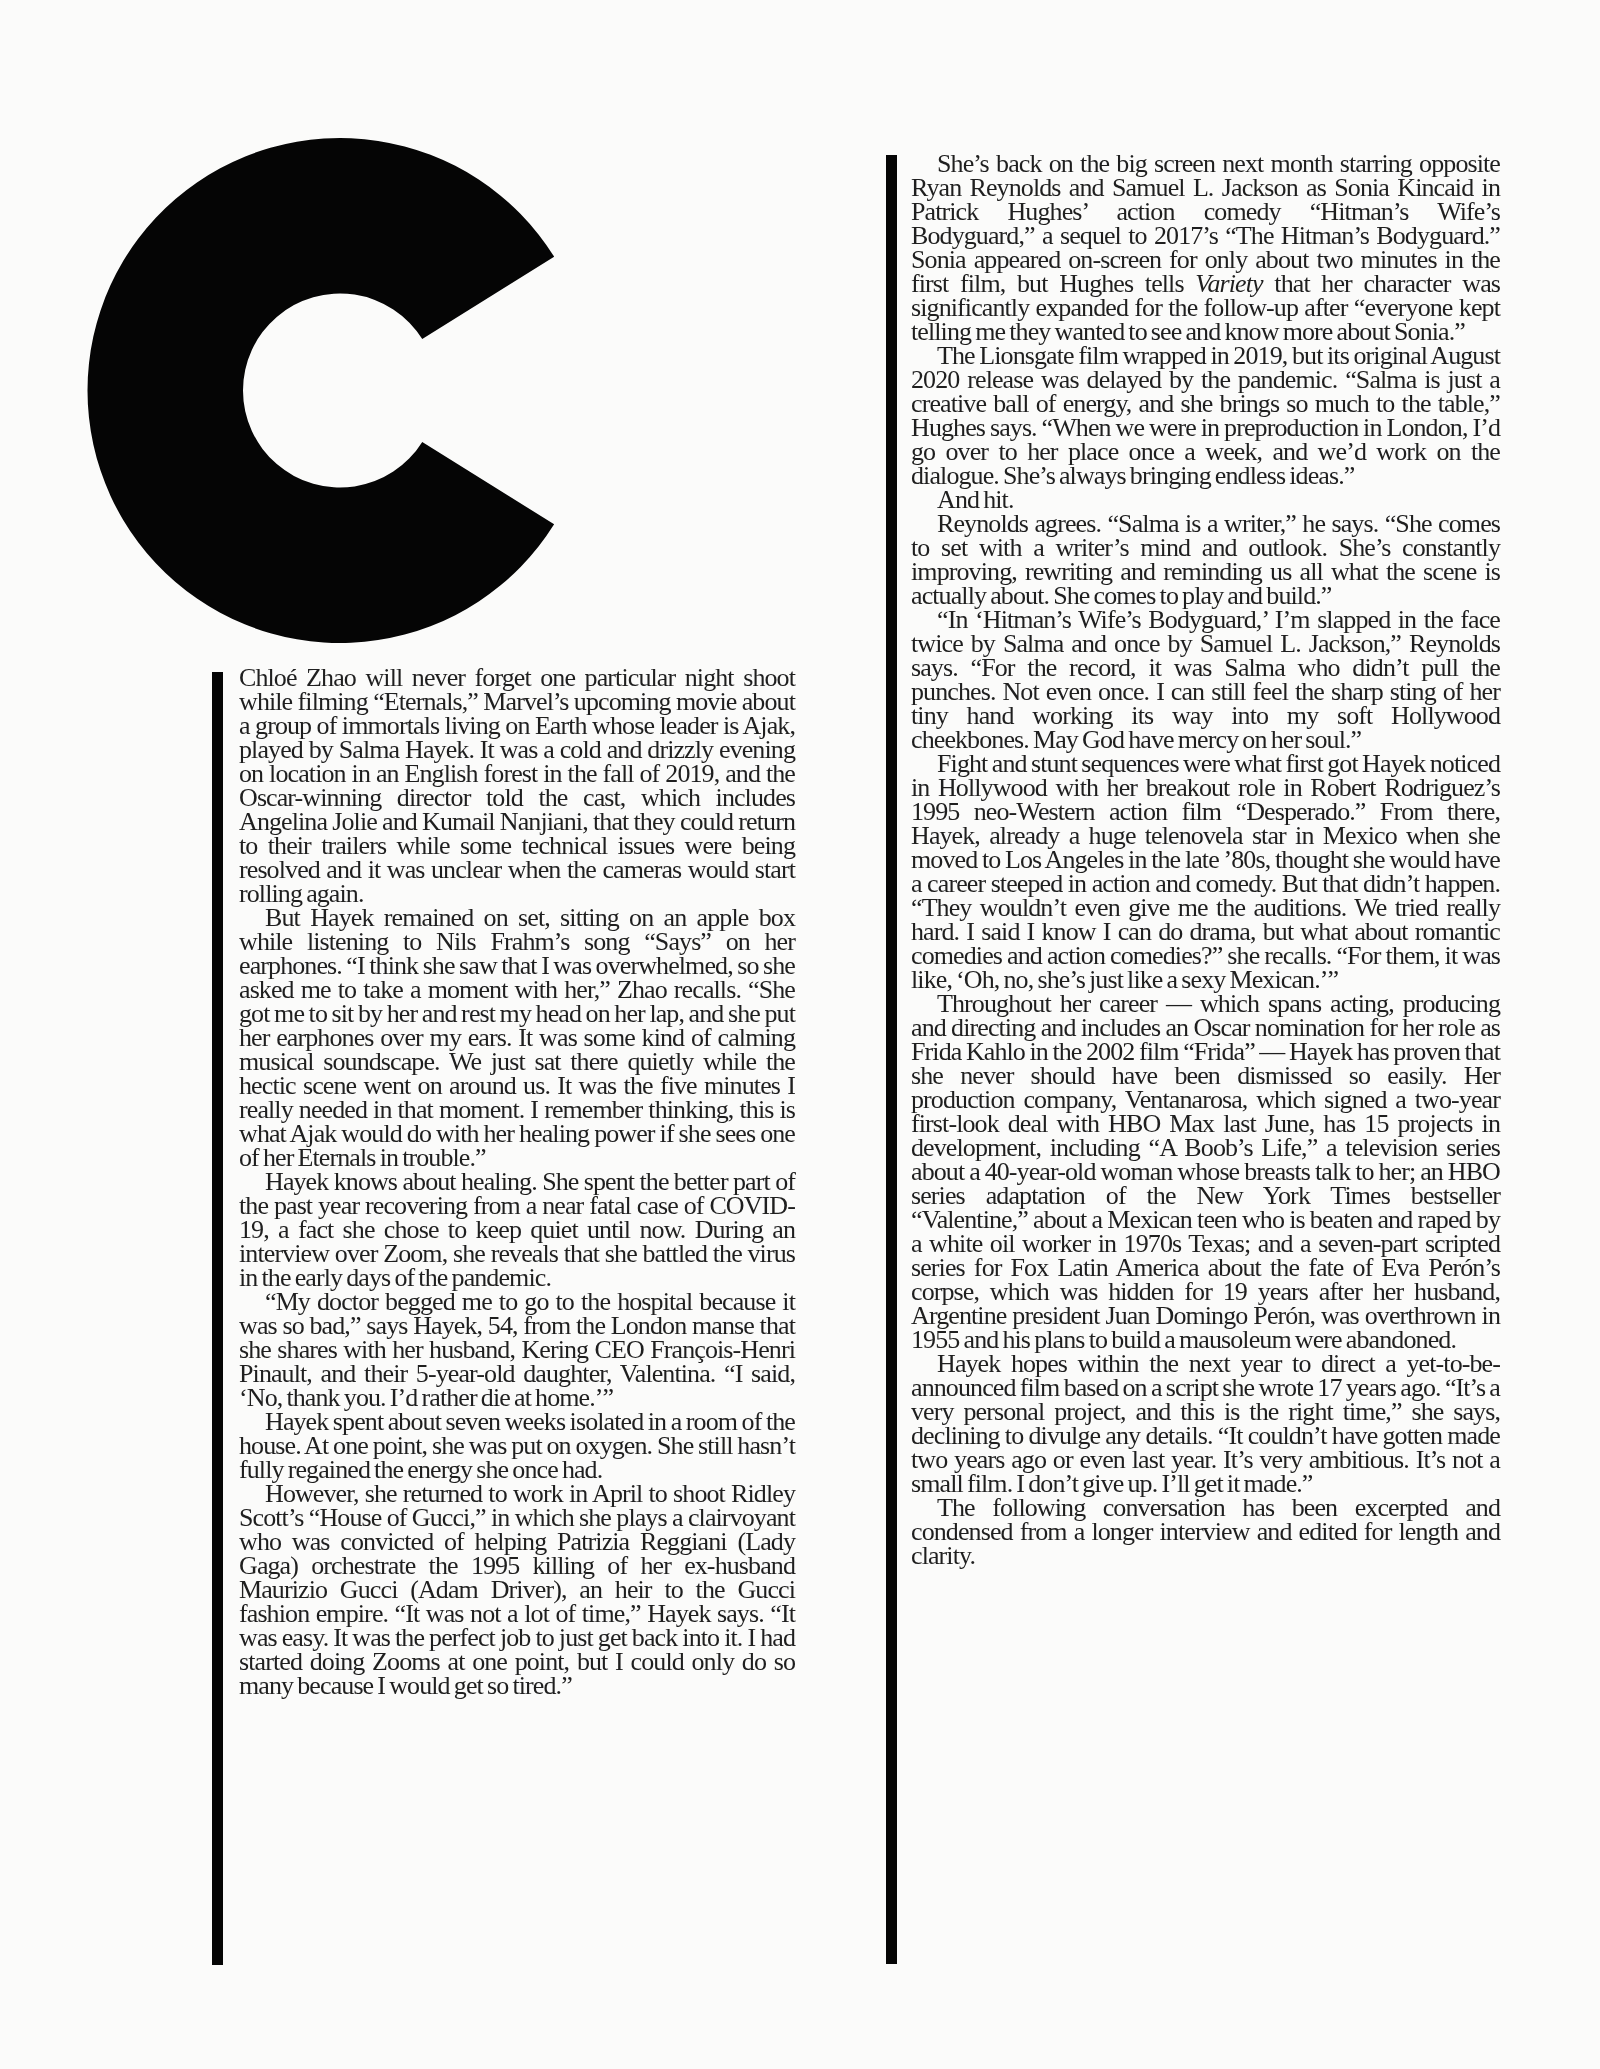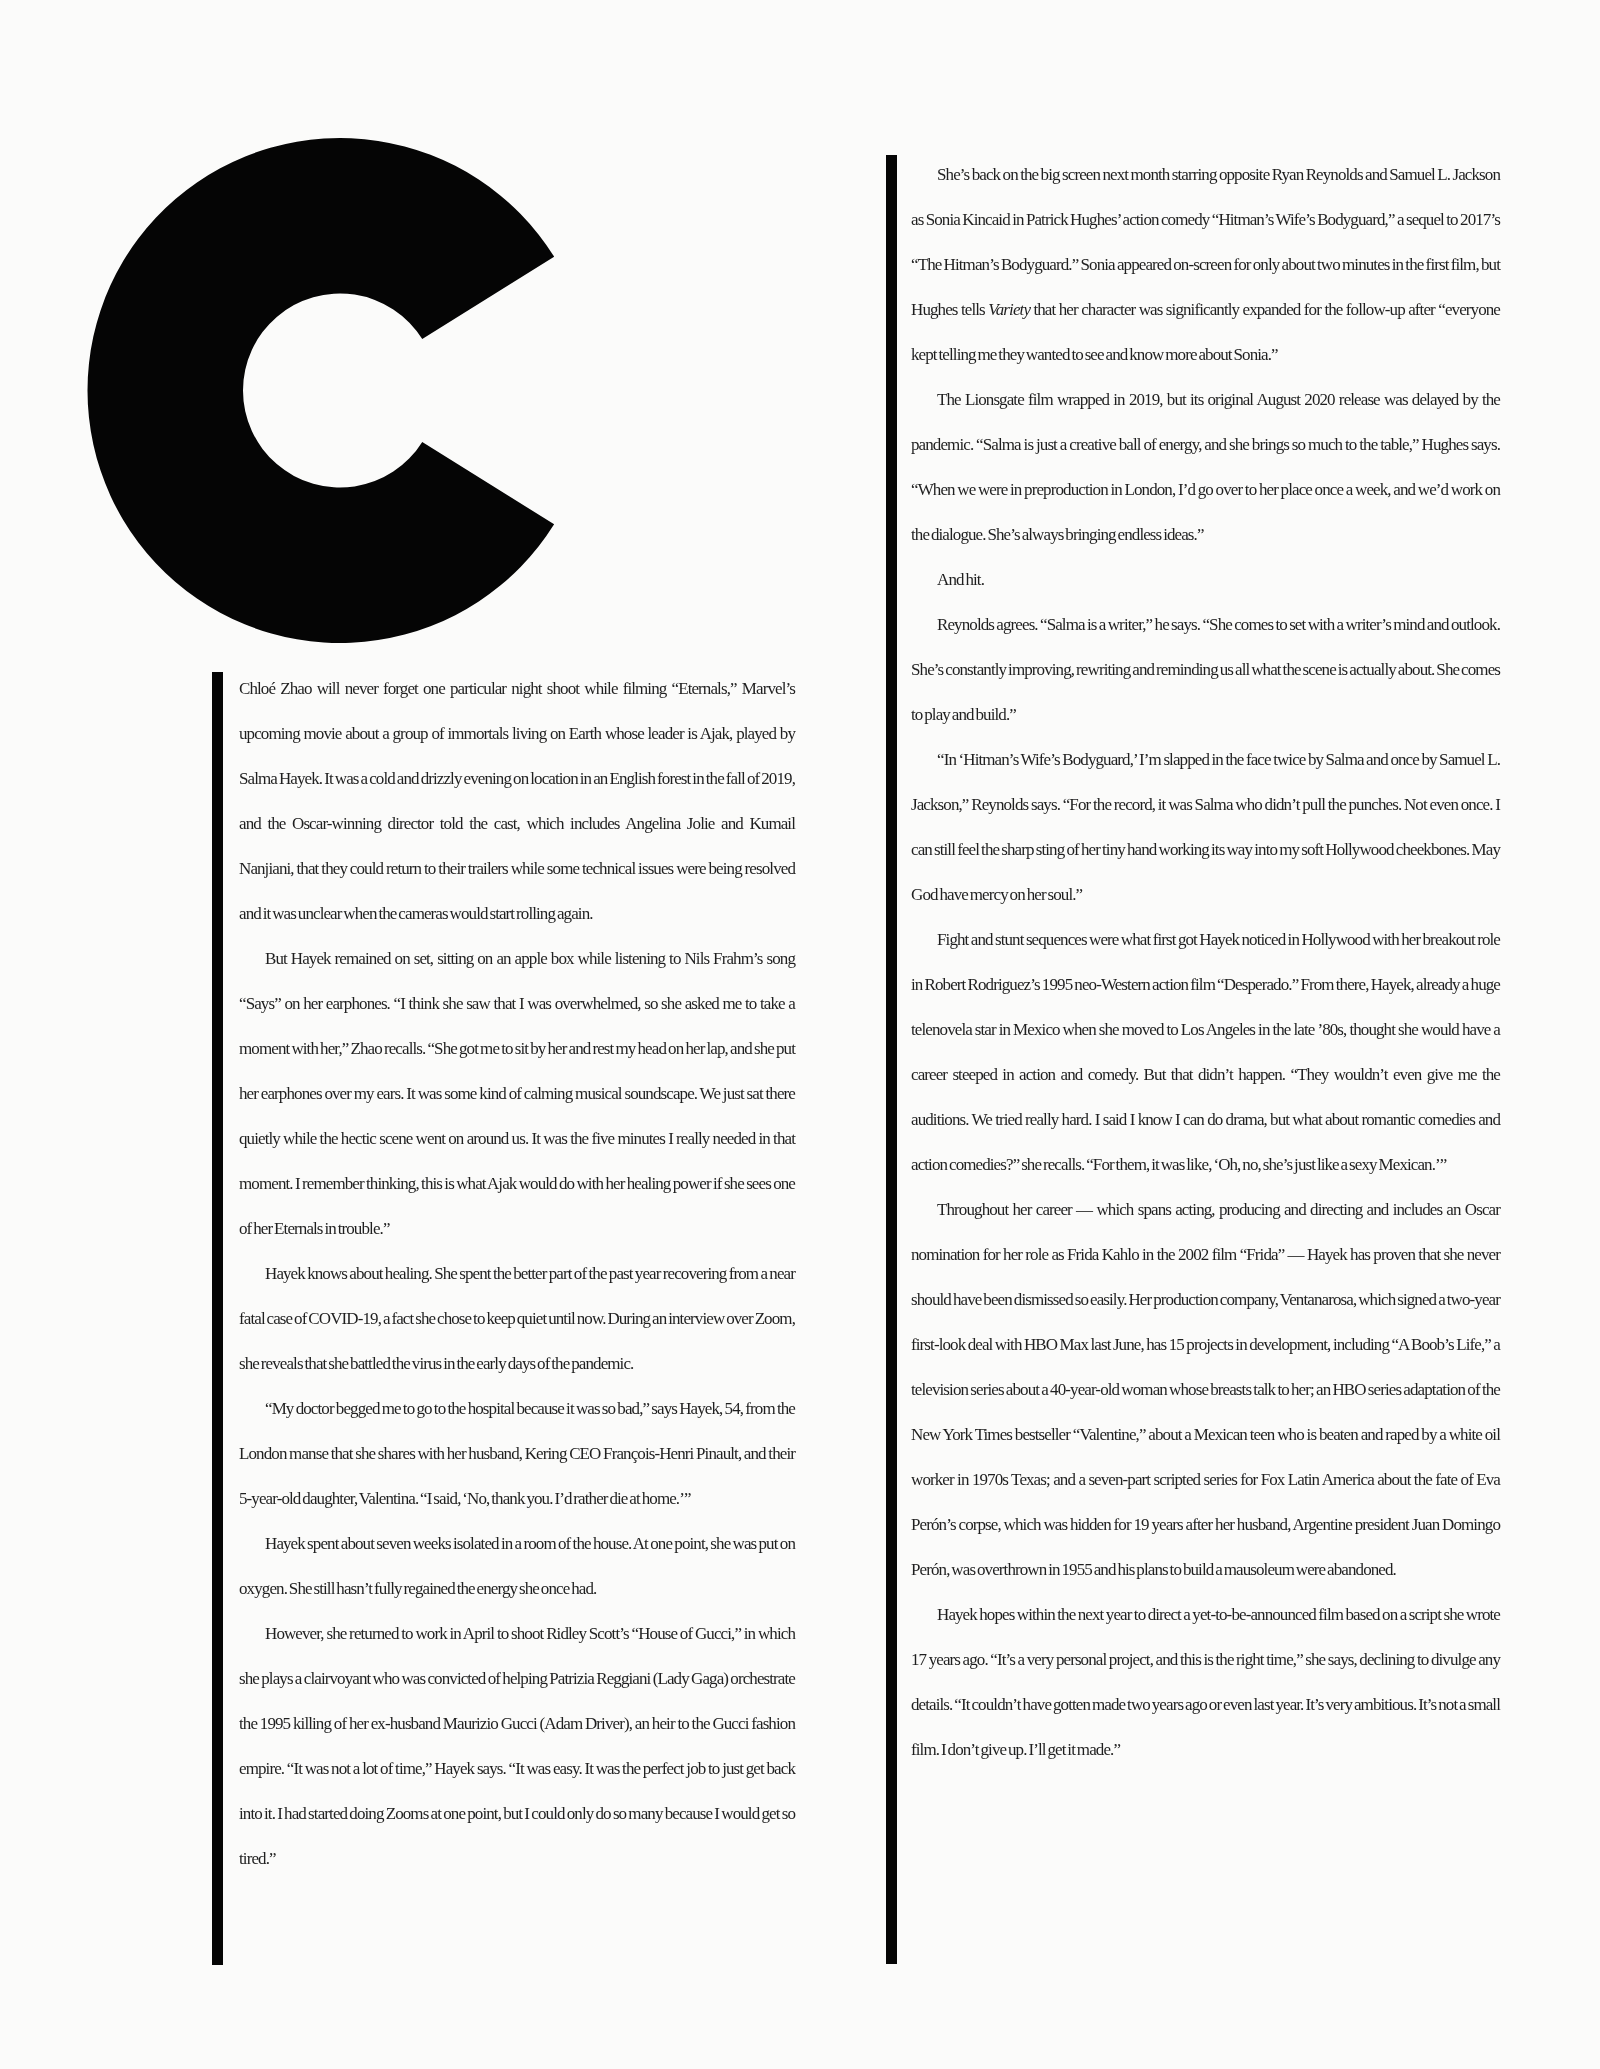--- a/index.html
+++ b/index.html
@@ -28,22 +28,22 @@
   .dropcap-svg path{fill:var(--rule);}
   .col-rule{
     position:absolute;
     width:11px;
     background:var(--rule);
   }
   .rule-left{left:212px;top:672px;height:1293px;}
   .rule-right{left:886px;top:155px;height:1809px;}
   .column{
     position:absolute;
-    font-size:17px;
-    line-height:45px;
+    font-size:26px;
+    line-height:24px;
     letter-spacing:-0.9px;
     word-spacing:-1.5px;
     text-align:justify;
     hyphens:auto;
   }
   .col-left{left:239px;top:666px;width:556px;}
   .col-right{left:911px;top:152px;width:589px;}
   .column p{
     margin:0;
     text-indent:26px;
@@ -74,15 +74,16 @@
     </div>
   <div class="column col-right">
       <p><span>She’s back on the big screen next month starring opposite Ryan Reynolds and Samuel L. Jackson as Sonia Kincaid in Patrick Hughes’ action comedy “Hitman’s Wife’s Bodyguard,” a sequel to 2017’s “The Hitman’s Bodyguard.” Sonia appeared on-screen for only about two minutes in the first film, but Hughes tells </span><span class="italic">Variety</span><span> that her character was significantly expanded for the follow-up after “everyone kept telling me they wanted to see and know more about Sonia.”</span></p>
       <p><span>The Lionsgate film wrapped in 2019, but its original August 2020 release was delayed by the pandemic. “Salma is just a creative ball of energy, and she brings so much to the table,” Hughes says. “When we were in preproduction in London, I’d go over to her place once a week, and we’d work on the dialogue. She’s always bringing endless ideas.”</span></p>
       <p><span>And hit.</span></p>
       <p><span>Reynolds agrees. “Salma is a writer,” he says. “She comes to set with a writer’s mind and outlook. She’s constantly improving, rewriting and reminding us all what the scene is actually about. She comes to play and build.”</span></p>
       <p><span>“In ‘Hitman’s Wife’s Bodyguard,’ I’m slapped in the face twice by Salma and once by Samuel L. Jackson,” Reynolds says. “For the record, it was Salma who didn’t pull the punches. Not even once. I can still feel the sharp sting of her tiny hand working its way into my soft Hollywood cheekbones. May God have mercy on her soul.”</span></p>
       <p><span>Fight and stunt sequences were what first got Hayek noticed in Hollywood with her breakout role in Robert Rodriguez’s 1995 neo-Western action film “Desperado.” From there, Hayek, already a huge telenovela star in Mexico when she moved to Los Angeles in the late ’80s, thought she would have a career steeped in action and comedy. But that didn’t happen. “They wouldn’t even give me the auditions. We tried really hard. I said I know I can do drama, but what about romantic comedies and action comedies?” she recalls. “For them, it was like, ‘Oh, no, she’s just like a sexy Mexican.’”</span></p>
       <p><span>Throughout her career — which spans acting, producing and directing and includes an Oscar nomination for her role as Frida Kahlo in the 2002 film “Frida” — Hayek has proven that she never should have been dismissed so easily. Her production company, Ventanarosa, which signed a two-year first-look deal with HBO Max last June, has 15 projects in development, including “A Boob’s Life,” a television series about a 40-year-old woman whose breasts talk to her; an HBO series adaptation of the New York Times bestseller “Valentine,” about a Mexican teen who is beaten and raped by a white oil worker in 1970s Texas; and a seven-part scripted series for Fox Latin America about the fate of Eva Perón’s corpse, which was hidden for 19 years after her husband, Argentine president Juan Domingo Perón, was overthrown in 1955 and his plans to build a mausoleum were abandoned.</span></p>
       <p><span>Hayek hopes within the next year to direct a yet-to-be-announced film based on a script she wrote 17 years ago. “It’s a very personal project, and this is the right time,” she says, declining to divulge any details. “It couldn’t have gotten made two years ago or even last year. It’s very ambitious. It’s not a small film. I don’t give up. I’ll get it made.”</span></p>
+      <p><span>The following conversation has been excerpted and condensed from a longer interview and edited for length and clarity.</span></p>
     </div>
 
 </div>
 
 </body></html>

